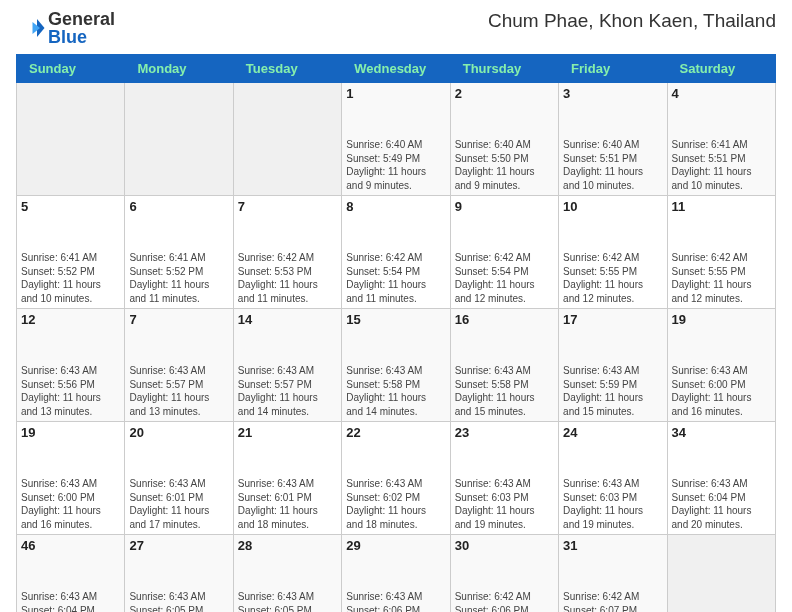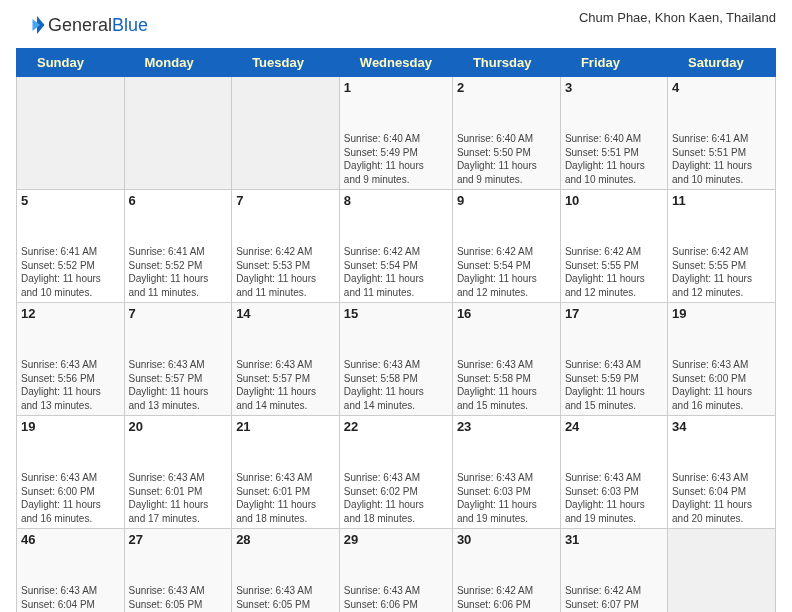--- a/index.html
+++ b/index.html
@@ -21,53 +21,53 @@
       align-items: flex-start;
       margin-bottom: 8px;
     }
     .logo {
       display: flex;
       align-items: center;
       gap: 2px;
     }
     .logo-text {
       display: flex;
-      flex-direction: row;
+      flex-direction: column;
       font-size: 18px;
-      font-weight: normal;
+      font-weight: bold;
       line-height: 1;
     }
     .logo-general { color: #333; }
     .logo-blue { color: #1565c0; }
     .logo-icon {
       width: 30px;
       height: 30px;
     }
     .title-block {
       text-align: right;
     }
     .title-block h1 {
       font-size: 32px;
       font-weight: bold;
       color: #222;
     }
     .title-block h2 {
-      font-size: 13px;
+      font-size: 19px;
       font-weight: normal;
       color: #333;
     }
     .calendar {
       width: 100%;
       border-collapse: collapse;
       font-size: 10.5px;
     }
     .calendar thead tr th {
       background-color: #1565c0;
-      color: #fef9c3;
-      padding: 6px 20px;
+      color: #86efac;
+      padding: 6px 12px;
       text-align: left;
       font-size: 13px;
       font-weight: bold;
       border: 1px solid #1565c0;
     }
     .calendar tbody tr td {
       border: 1px solid #ccc;
       vertical-align: top;
       padding: 3px 4px;
       width: calc(100% / 7);

